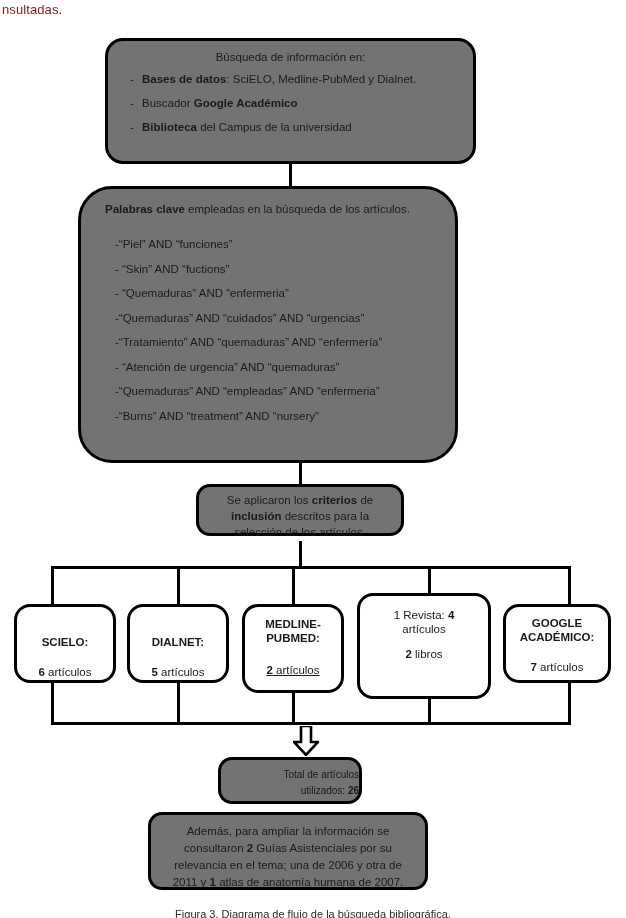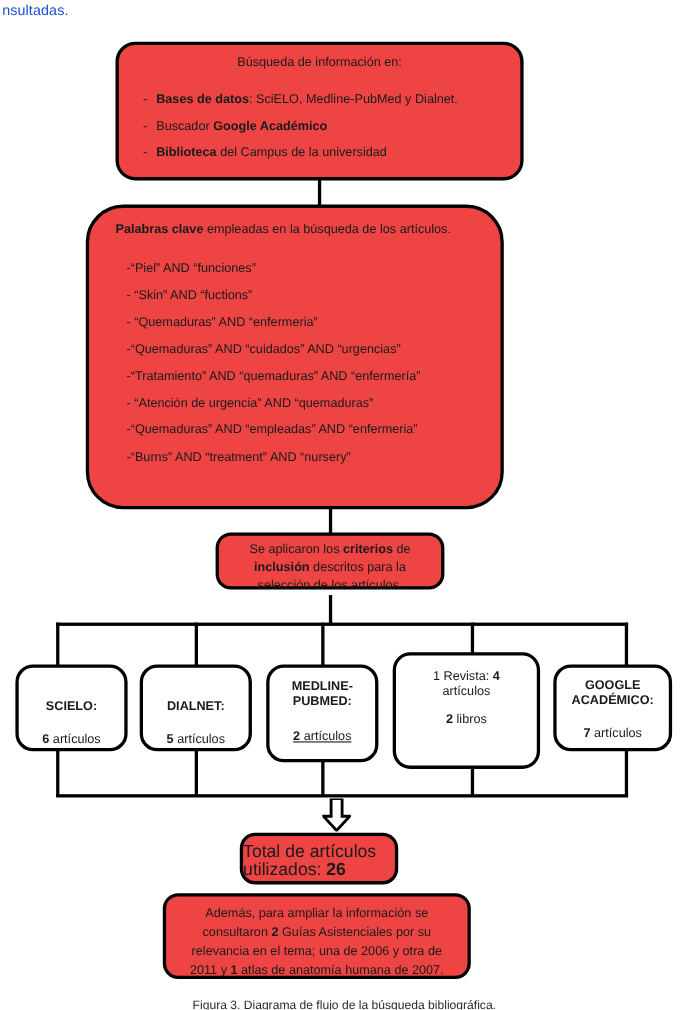--- a/index.html
+++ b/index.html
@@ -15,21 +15,21 @@
     font-family: "Liberation Sans", sans-serif;
     color: #1a1a1a;
     -webkit-font-smoothing: antialiased;
   }
 
   .rbox {
     position: absolute;
     box-sizing: border-box;
     border: 3px solid #000;
     border-radius: 18px;
-    background: #ef4444;
+    background: #737373;
     z-index: 5;
   }
   .rbox.tight { border-radius: 14px; }
 
   .line-v {
     position: absolute;
     background: #000;
     width: 3px;
     z-index: 1;
   }
@@ -37,41 +37,40 @@
     position: absolute;
     background: #000;
     height: 3px;
     z-index: 1;
   }
 
   .stray-text {
     position: absolute;
     font-size: 13px;
     letter-spacing: .1px;
-    color: #1d4ed8;
+    color: #7f1d1d;
     white-space: nowrap;
   }
 
   
   #box-sources { left: 105px; top: 38px; width: 371px; height: 126px; }
   #box-sources .title {
     text-align: center;
     font-size: 11.5px;
     margin-top: 10px;
   }
   #box-sources ul {
     list-style: none;
     margin: 0;
     padding: 10px 0 0 22px;
   }
   #box-sources li {
     font-size: 11.5px;
     margin-bottom: 12px;
     white-space: nowrap;
-    margin-top: 12px;
   }
   .dash { display: inline-block; width: 12px; }
   b.bd { font-weight: bold; }
 
   
   #box-keywords { left: 78px; top: 186px; width: 380px; height: 277px; border-radius: 34px; }
   #box-keywords .kw-title {
     font-size: 11.5px;
     padding: 14px 0 0 24px;
   }
@@ -142,22 +141,22 @@
     left: 293px;
     top: 726px;
     width: 26px;
     height: 30px;
     z-index: 6;
   }
 
   
   #box-total { left: 218px; top: 757px; width: 144px; height: 47px; }
   #box-total .ttext {
-    font-size: 16px;
-    text-align: left;
+    font-size: 10px;
+    text-align: right;
     line-height: 16px;
     padding-top: 7px;
   }
 
   
   #box-extra { left: 148px; top: 812px; width: 280px; height: 78px; }
   #box-extra .etext {
     font-size: 11.5px;
     text-align: center;
     line-height: 17px;

